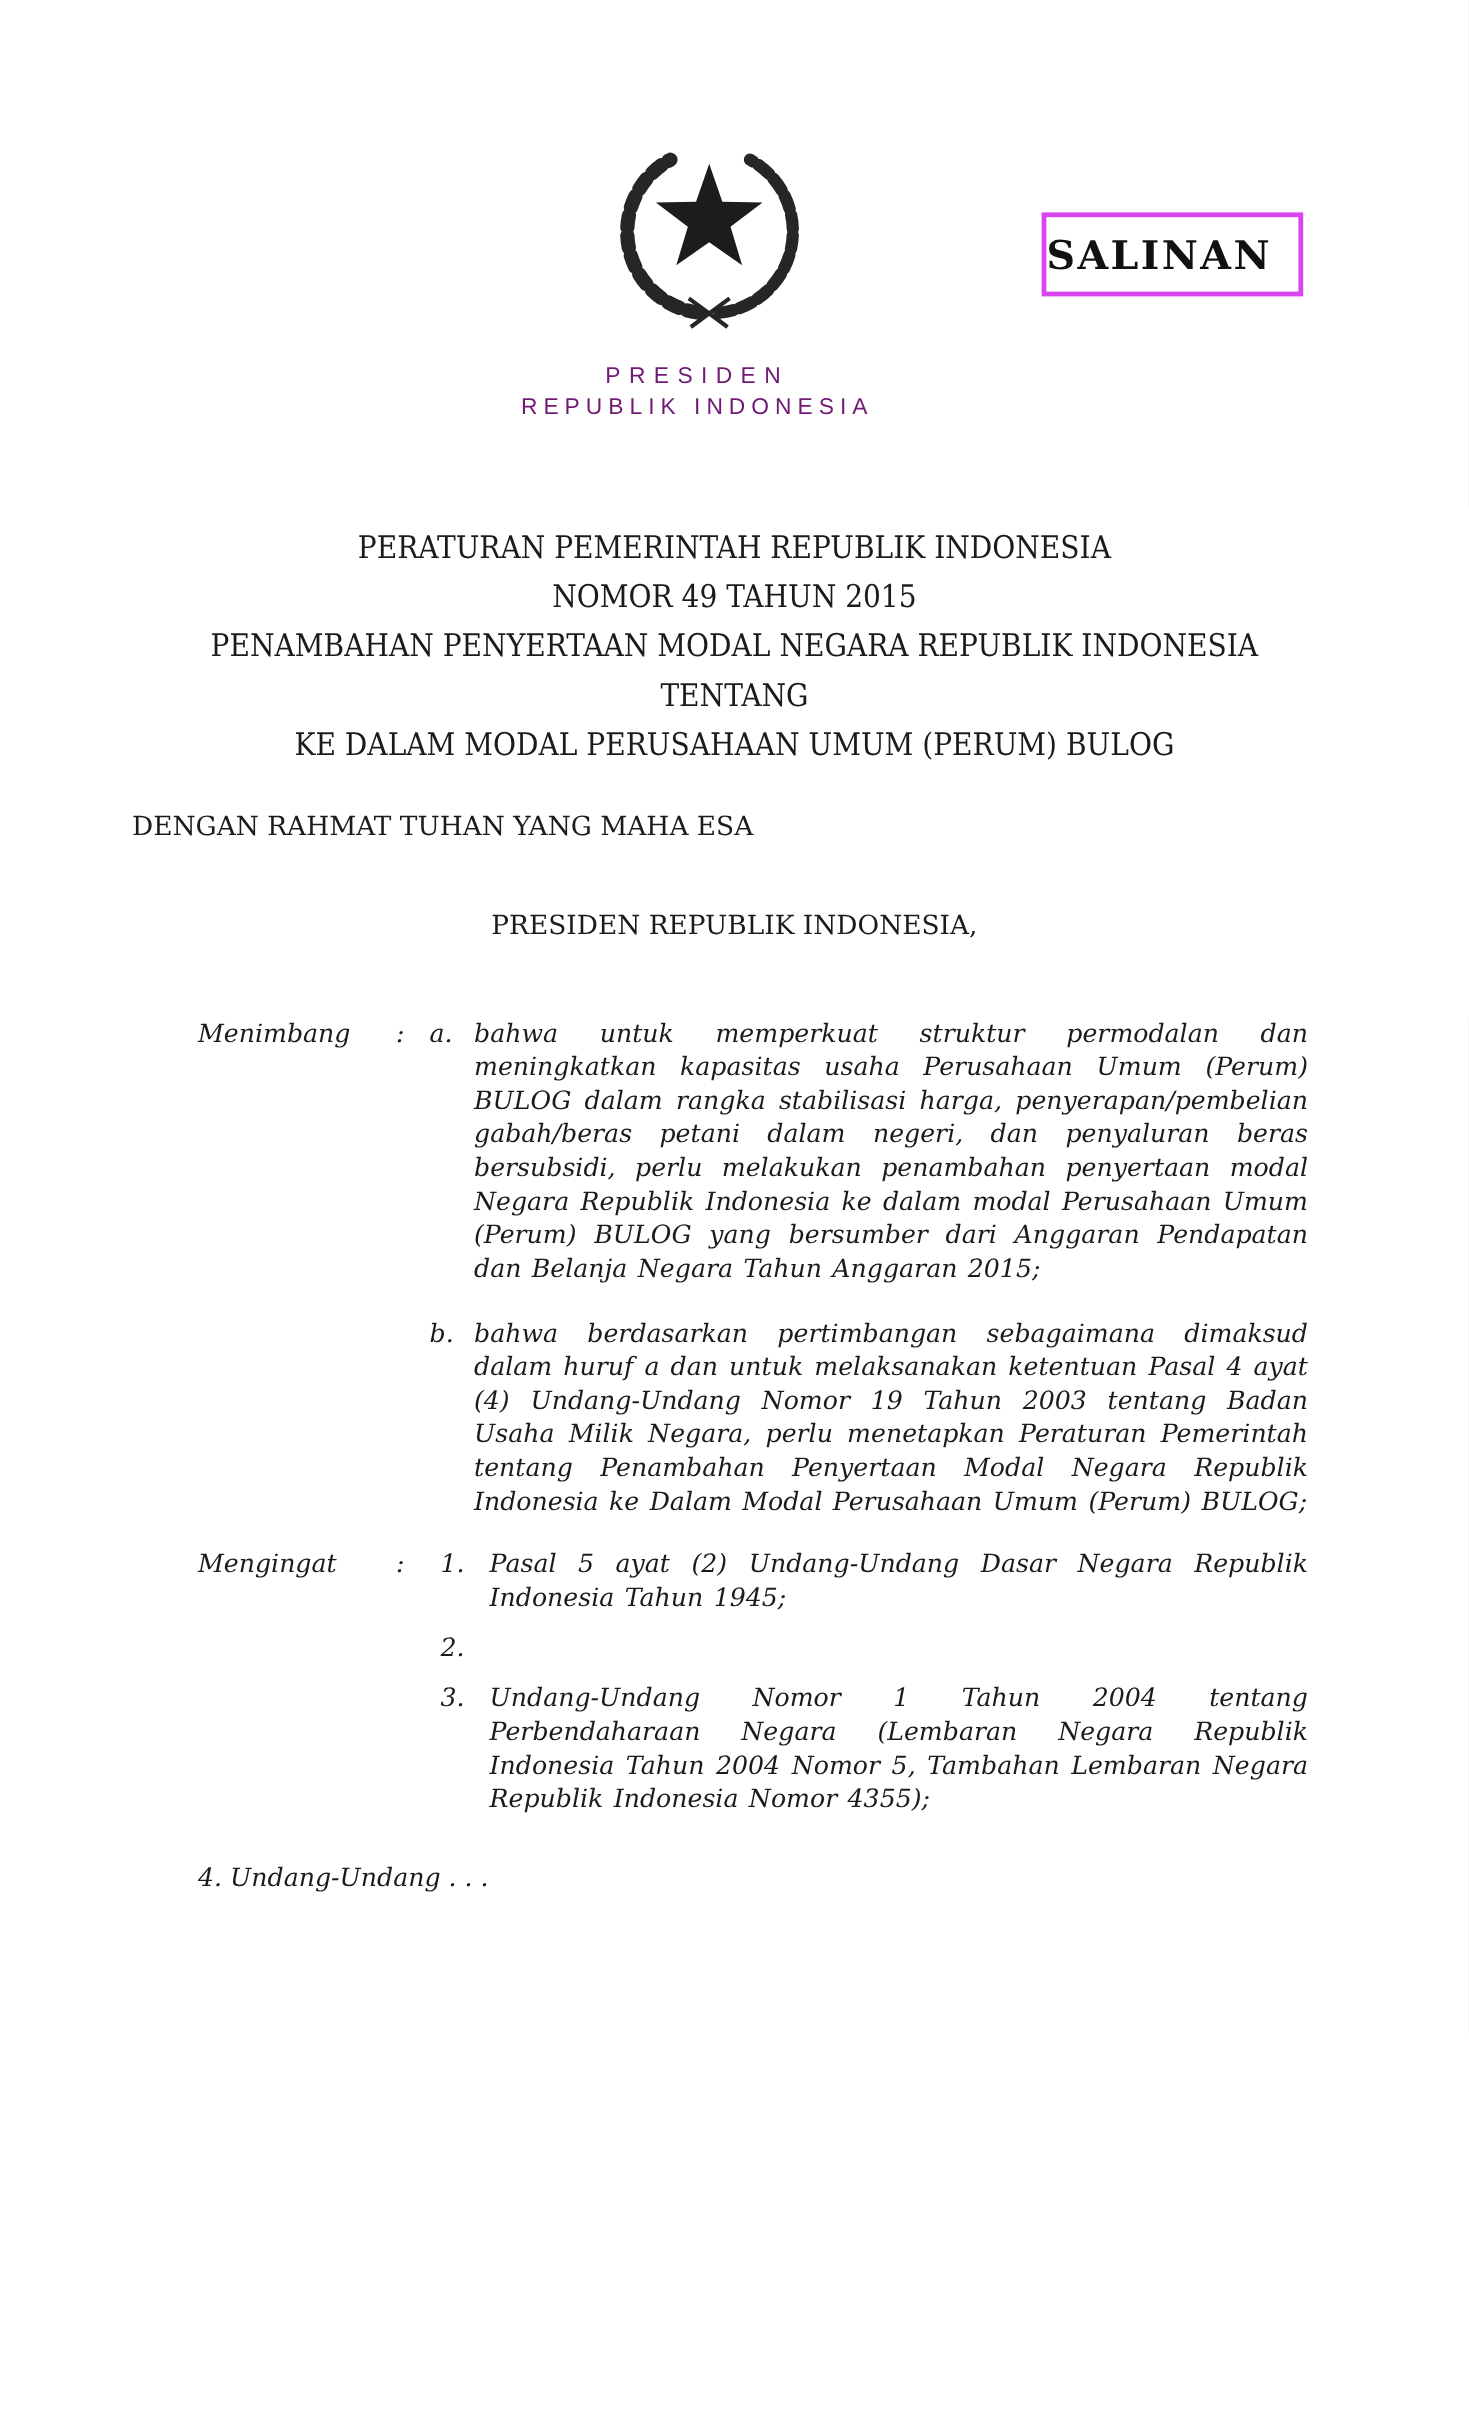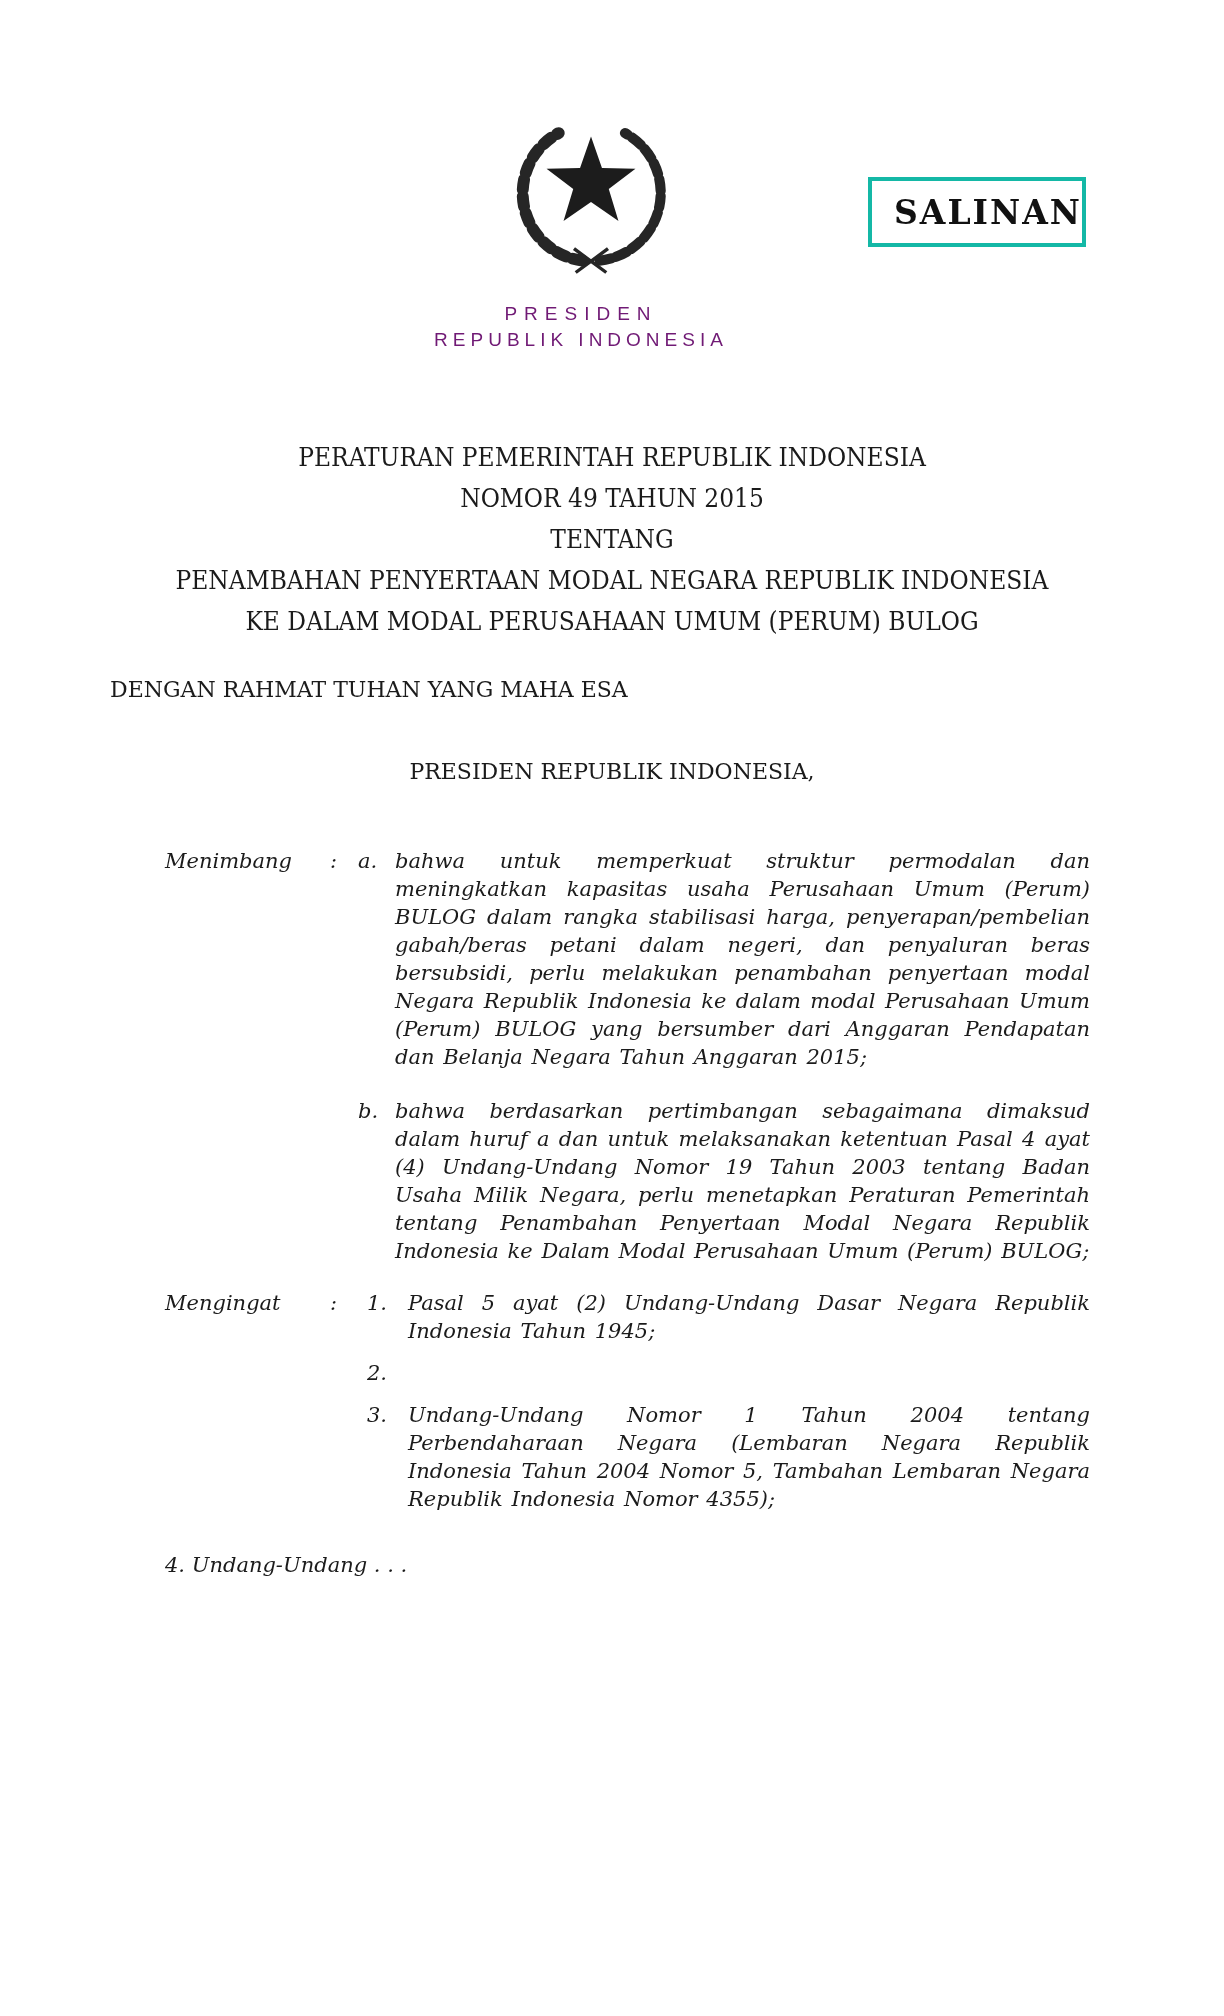--- a/index.html
+++ b/index.html
@@ -9,22 +9,22 @@
     margin:0 auto;
     background:#ffffff;
     font-family:"DejaVu Serif","Liberation Serif",serif;
     color:#1b1b1b;
     overflow:hidden;
   }
   
   .emblem{position:absolute;left:506px;top:110px;width:170px;height:172px;}
   .stamp-box{
     position:absolute;left:868px;top:177px;width:218px;height:70px;
-    border:4px solid #14b8a6;
-    display:flex;align-items:center;justify-content:flex-end;
+    border:4px solid #d946ef;
+    display:flex;align-items:center;justify-content:flex-start;
     box-sizing:border-box;
   }
   .stamp-text{
     font-family:"DejaVu Serif",serif;
     font-weight:bold;font-size:33px;letter-spacing:2px;color:#111;
   }
   .letterhead{
     position:absolute;left:365px;top:301px;width:432px;
     text-align:center;
     font-family:Liberation Sans, sans-serif;
@@ -89,22 +89,22 @@
   </div>
 
   <div class="letterhead">
     <div class="lh1">PRESIDEN</div>
     <div class="lh2">REPUBLIK INDONESIA</div>
   </div>
 
   <div class="title-block">
     <div>PERATURAN PEMERINTAH REPUBLIK INDONESIA</div>
     <div>NOMOR 49 TAHUN 2015</div>
+    <div>PENAMBAHAN PENYERTAAN MODAL NEGARA REPUBLIK INDONESIA</div>
     <div>TENTANG</div>
-    <div>PENAMBAHAN PENYERTAAN MODAL NEGARA REPUBLIK INDONESIA</div>
     <div>KE DALAM MODAL PERUSAHAAN UMUM (PERUM) BULOG</div>
   </div>
 
   <div class="invocation">DENGAN RAHMAT TUHAN YANG MAHA ESA</div>
   <div class="authority">PRESIDEN REPUBLIK INDONESIA,</div>
 
   <div class="body-flow">
 
     <div class="row">
       <div class="cell label">Menimbang</div>

